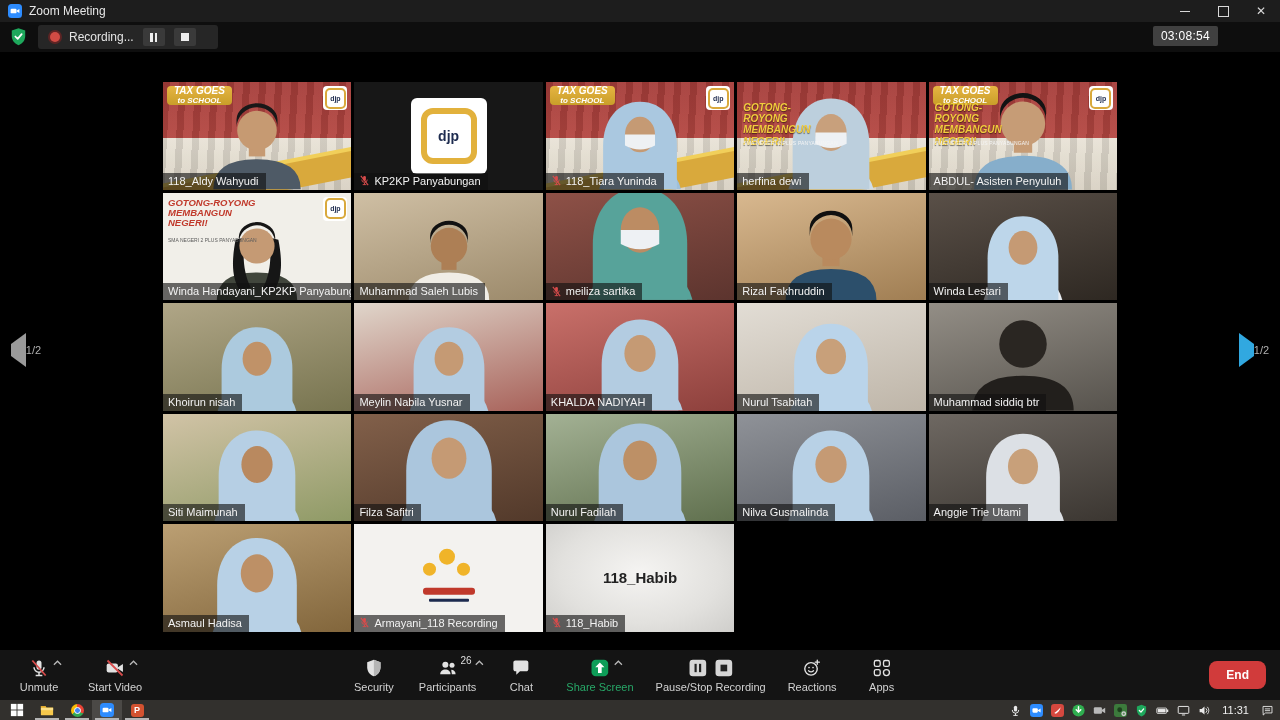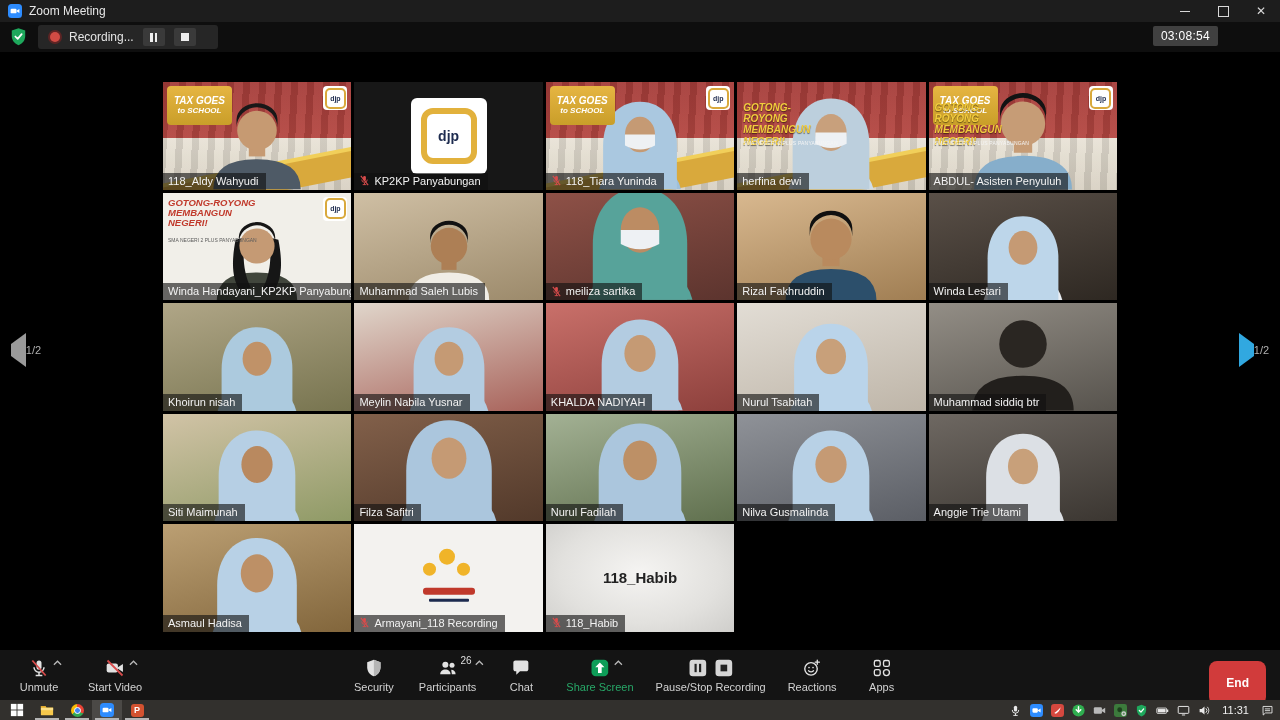--- a/index.html
+++ b/index.html
@@ -44,21 +44,21 @@
   .scene-flag{background:linear-gradient(180deg,#a63d3a 0%,#b44741 52%,#e9e3d7 52%,#d8d1c3 100%);}
   .scene-flag::after{content:"";position:absolute;inset:0;
         background:repeating-linear-gradient(93deg,rgba(0,0,0,.10) 0 7px,rgba(255,255,255,.05) 7px 16px);}
   .scene-white{background:#f1efe9;}
   .scene-dark{background:#171717;}
   .scene-emblem{background:#f3f2ef;}
   .scene-card{background:radial-gradient(ellipse at 50% 45%,#f5f4f2 0%,#e2e1de 60%,#cfcecb 100%);}
   .ribbon{position:absolute;bottom:-10px;right:-24px;width:150%;height:26px;background:#d9a93c;
           transform:rotate(-11deg);box-shadow:0 -4px 0 #f1cf5a;z-index:1;}
   .banner{position:absolute;top:4px;left:4px;background:linear-gradient(#e6b542,#c99e29);border-radius:4px;
-          padding:10px 7px;line-height:1.05;z-index:3;text-align:center;}
+          padding:0 7px;line-height:1.05;z-index:3;text-align:center;}
   .banner .b1{display:block;font-size:10px;font-weight:bold;font-style:italic;color:#fff;}
   .banner .b2{display:block;font-size:8px;font-weight:bold;font-style:italic;color:#fff;}
   .motto{position:absolute;top:20px;left:6px;width:86px;font-size:10px;line-height:1.12;font-weight:900;
          font-style:italic;color:#f2cc3d;text-shadow:0 1px 1px rgba(0,0,0,.5);z-index:3;}
   .school{position:absolute;top:58px;left:6px;width:96px;font-size:5px;color:#f5f5f5;z-index:3;letter-spacing:.2px;}
   .motto-red{position:absolute;top:5px;left:5px;width:92px;font-size:9.5px;line-height:1.1;font-weight:900;
          font-style:italic;color:#c13a2c;z-index:3;}
   .school-red{position:absolute;top:44px;left:5px;width:90px;font-size:5px;color:#5a5a5a;z-index:3;}
   .djp-badge{position:absolute;top:4px;right:4px;width:24px;height:24px;background:#fff;border-radius:4px;
              display:flex;align-items:center;justify-content:center;z-index:3;}
@@ -98,21 +98,21 @@
         gap:3px;min-width:54px;padding:0 4px;background:none;border:none;cursor:default;}
   .tool .ticon{height:21px;display:flex;align-items:center;gap:5px;position:relative;}
   .tool .ticon svg{width:20px;height:20px;}
   .tool .tlabel{font-size:11px;color:#d2d2d2;line-height:1;}
   .tool .badge{position:absolute;top:-3px;right:-14px;font-size:10px;color:#dedede;}
   .tool .chev{position:absolute;top:2px;right:-13px;width:9px;height:6px;display:block;}
   .tool .chev svg{width:9px;height:6px;display:block;}
   .recicons{display:flex;gap:6px;}
   .recicons svg{width:19px;height:19px;}
   .endbtn{position:absolute;right:14px;top:11px;background:#d13b3b;color:#fff;font-size:12px;font-weight:bold;
-          border:none;border-radius:8px;padding:15px 17px;}
+          border:none;border-radius:8px;padding:7px 17px;}
 
   
   .taskbar{position:absolute;left:0;top:700px;width:1280px;height:20px;background:#32302d;
            display:flex;align-items:center;}
   .tslot{width:30px;height:20px;display:flex;align-items:center;justify-content:center;position:relative;}
   .tslot.running::after{content:"";position:absolute;left:3px;right:3px;bottom:0;height:2px;background:#b4b4b4;}
   .tslot.activeapp{background:#4b4946;}
   .tslot svg{width:14px;height:14px;display:block;}
   .startslot{margin-left:2px;}
   .chrome{width:13px;height:13px;border-radius:50%;position:relative;display:block;

